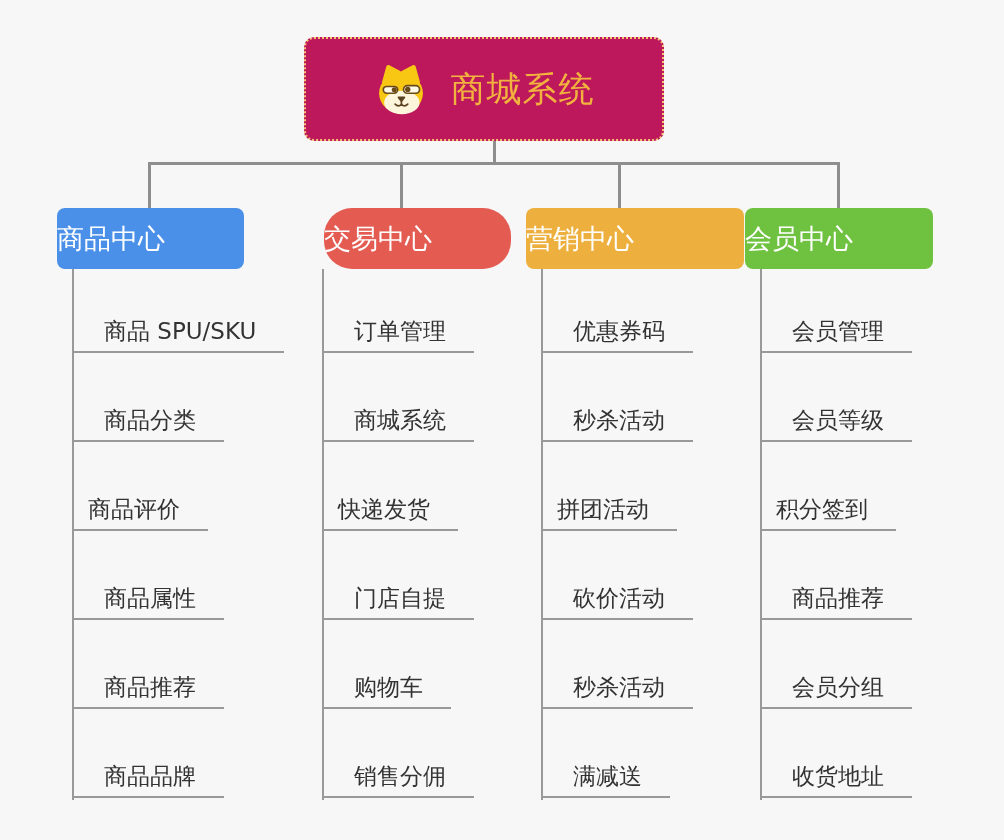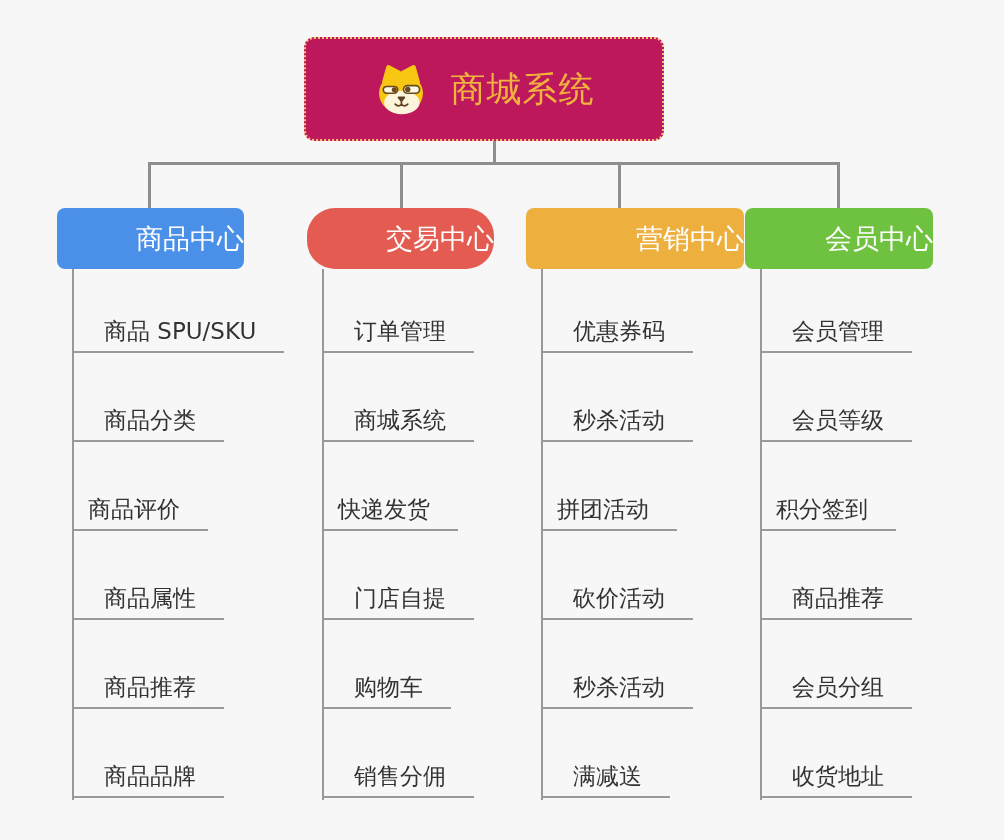--- a/index.html
+++ b/index.html
@@ -21,25 +21,25 @@
   
   .line { position:absolute; background:#8e8e8e; }
   .stem { left:493px; top:141px; width:3px; height:23px; }
   .bus  { left:148px; top:162px; width:692px; height:3px; }
   .drop { top:162px; width:3px; height:46px; }
   .d1 { left:148px; } .d2 { left:400px; } .d3 { left:618px; } .d4 { left:837px; }
   
   .branch {
     position:absolute; top:208px; height:61px; border-radius:8px;
     color:#ffffff; font-size:27px;
-    display:flex; align-items:center; justify-content:flex-end;
+    display:flex; align-items:center; justify-content:flex-start;
     cursor:pointer;
   }
   .b1 { left:57px;  width:187px; }
-  .b2 { left:307px; width:187px;border-radius:28px; }
+  .b2 { left:324px; width:187px;border-radius:28px; }
   .b3 { left:526px; width:218px; }
   .b4 { left:745px; width:188px; }
   
   .spine { position:absolute; top:269px; width:2px; height:531px; background:#999999; }
   .s1 { left:72px; } .s2 { left:322px; } .s3 { left:541px; } .s4 { left:760px; }
   
   .child {
     position:absolute; height:38px; line-height:36px;
     font-size:23px; color:#333333; white-space:nowrap;
     border-bottom:2px solid #999999;

